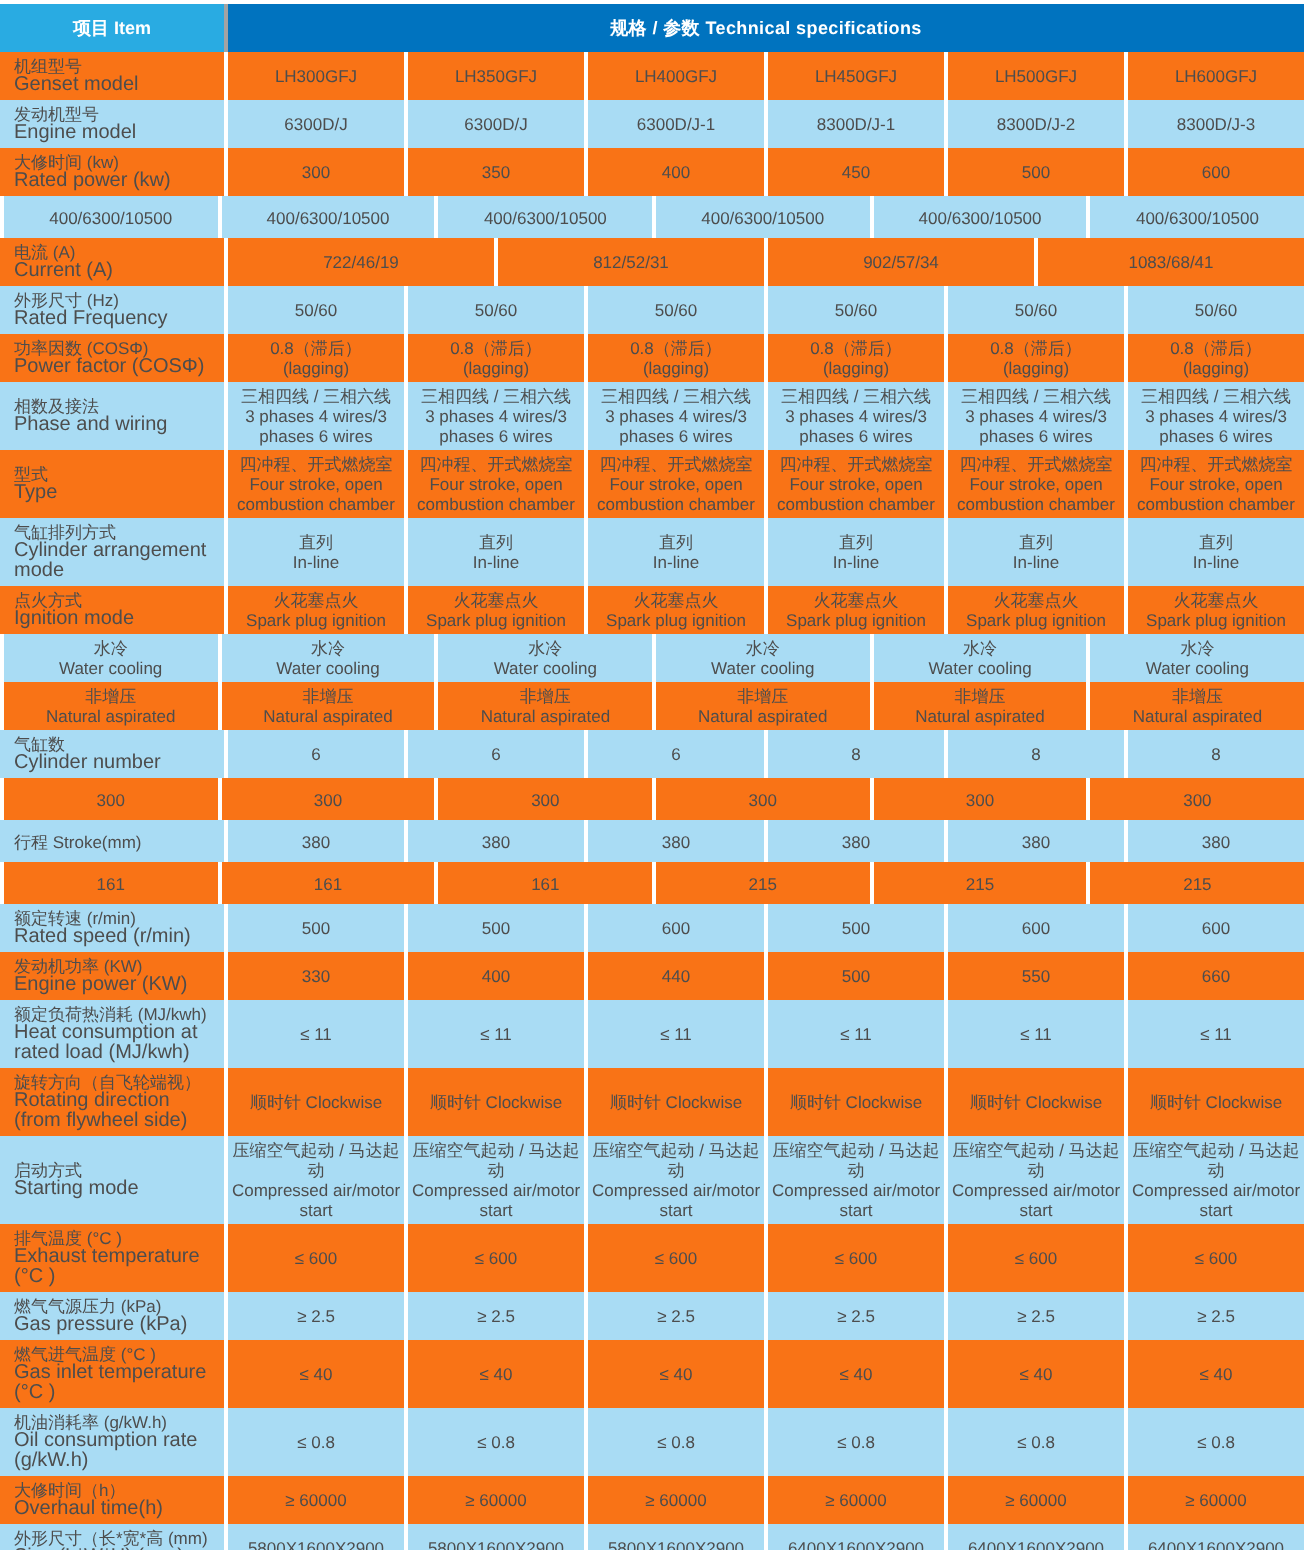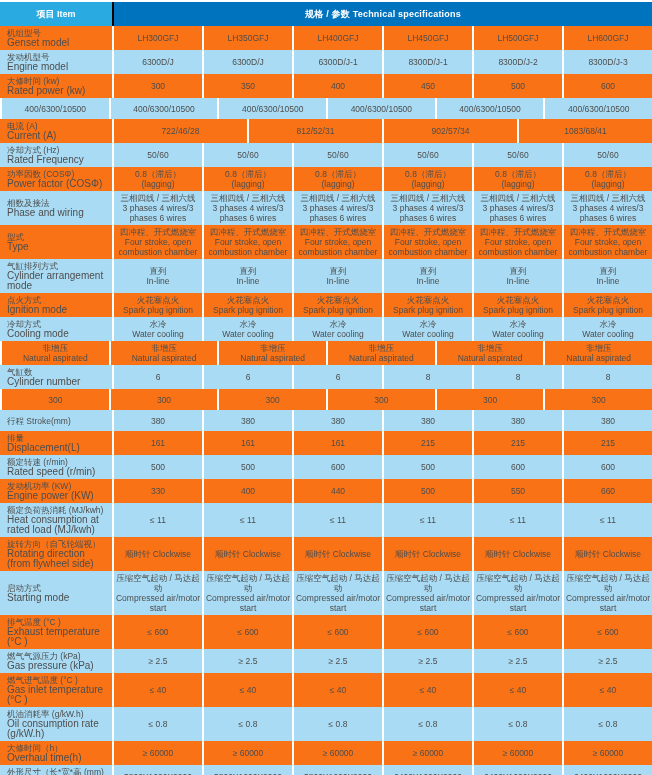--- a/index.html
+++ b/index.html
@@ -20,21 +20,21 @@
     flex:0 0 112px; width:112px;
     background:var(--header-left, #29abe2);
     color:#ffffff; font-weight:bold; font-size:9px;
     display:flex; align-items:center; justify-content:center;
   }
   .header-spec {
     flex:1 1 0;
     background:var(--header-right, #0073bf);
     color:#ffffff; font-weight:bold; font-size:9px;
     display:flex; align-items:center; justify-content:center;
-    border-left:2px solid #000000;
+    border-left:2px solid #a3a3a3;
     letter-spacing:0.2px;
   }
 
   
   .label-cell {
     flex:0 0 112px; width:112px;
     padding:2px 2px 2px 7px;
     display:flex; flex-direction:column; justify-content:center;
   }
   .label-cell .zh { font-size:8.5px; line-height:10px; color:#4d4d4d; }
@@ -150,35 +150,35 @@
         <div class="data-cell">
           <span class="val">400/6300/10500</span>
         </div>
       </div>
       <div class="row plain">
         <div class="label-cell">
           <div class="zh">电流 (A)</div>
           <div class="en">Current (A)</div>
         </div>
         <div class="data-cell">
-          <span class="val">722/46/28</span>
+          <span class="val">722/46/19</span>
         </div>
         <div class="data-cell">
           <span class="val">812/52/31</span>
         </div>
         <div class="data-cell">
           <span class="val">902/57/34</span>
         </div>
         <div class="data-cell">
           <span class="val">1083/68/41</span>
         </div>
       </div>
       <div class="row striped">
         <div class="label-cell">
-          <div class="zh">冷却方式 (Hz)</div>
+          <div class="zh">外形尺寸 (Hz)</div>
           <div class="en">Rated Frequency</div>
         </div>
         <div class="data-cell">
           <span class="val">50/60</span>
         </div>
         <div class="data-cell">
           <span class="val">50/60</span>
         </div>
         <div class="data-cell">
           <span class="val">50/60</span>
@@ -331,24 +331,20 @@
         <div class="data-cell">
           <span class="val">火花塞点火
 Spark plug ignition</span>
         </div>
         <div class="data-cell">
           <span class="val">火花塞点火
 Spark plug ignition</span>
         </div>
       </div>
       <div class="row striped">
-        <div class="label-cell">
-          <div class="zh">冷却方式</div>
-          <div class="en">Cooling mode</div>
-        </div>
         <div class="data-cell">
           <span class="val">水冷
 Water cooling</span>
         </div>
         <div class="data-cell">
           <span class="val">水冷
 Water cooling</span>
         </div>
         <div class="data-cell">
           <span class="val">水冷
@@ -454,24 +450,20 @@
           <span class="val">380</span>
         </div>
         <div class="data-cell">
           <span class="val">380</span>
         </div>
         <div class="data-cell">
           <span class="val">380</span>
         </div>
       </div>
       <div class="row plain">
-        <div class="label-cell">
-          <div class="zh">排量</div>
-          <div class="en">Displacement(L)</div>
-        </div>
         <div class="data-cell">
           <span class="val">161</span>
         </div>
         <div class="data-cell">
           <span class="val">161</span>
         </div>
         <div class="data-cell">
           <span class="val">161</span>
         </div>
         <div class="data-cell">

